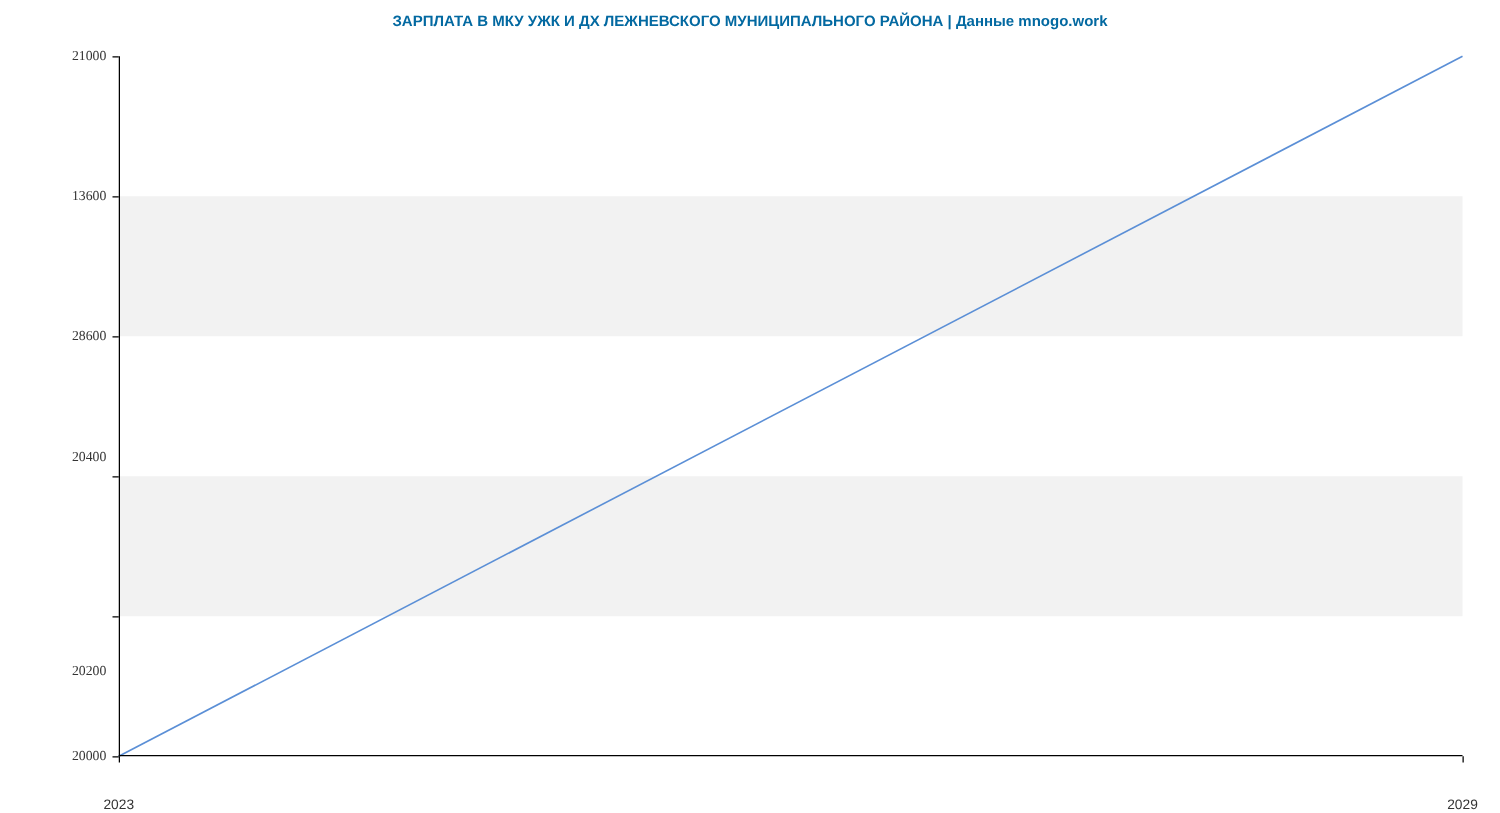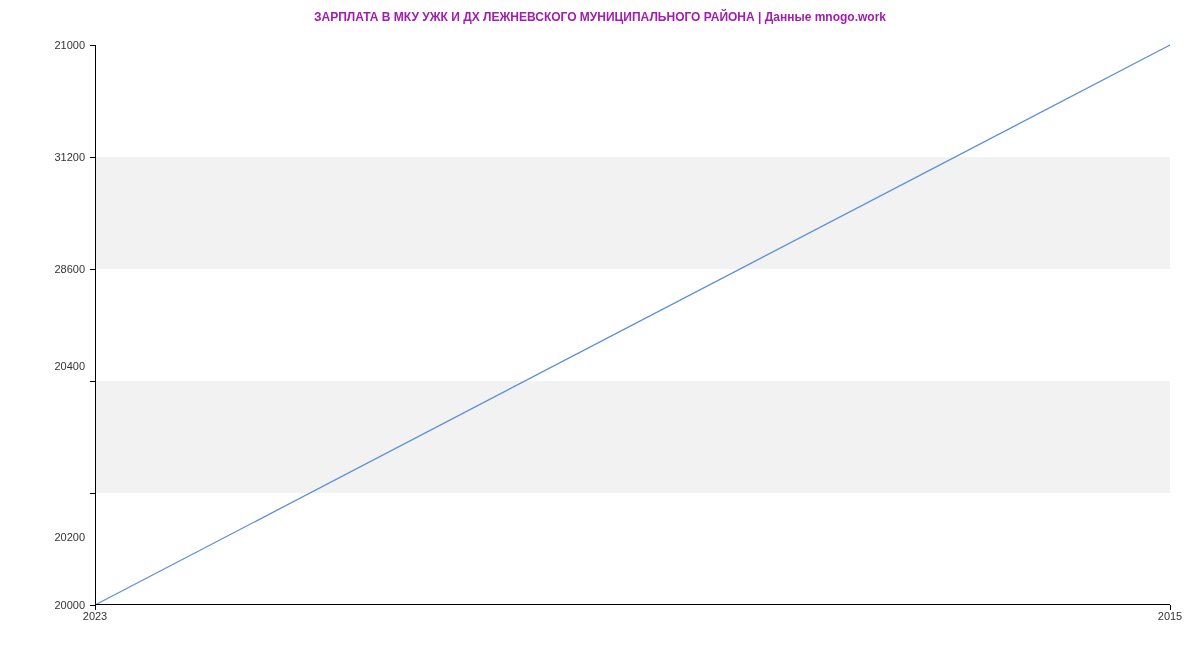--- a/index.html
+++ b/index.html
@@ -11,21 +11,21 @@
       position: relative;
     }
     .chart-title {
       position: absolute;
       top: 10px;
       left: 0;
       width: 100%;
       text-align: center;
       font-size: 12px;
       font-weight: bold;
-      color: #a21caf;
+      color: #0369a1;
     }
     .plot-area {
       position: absolute;
       left: 95px;
       top: 45px;
       width: 1075px;
       height: 560px;
     }
     .grid-band {
       position: absolute;
@@ -48,24 +48,25 @@
       height: 1px;
       background: #000000;
     }
     .y-tick-label {
       position: absolute;
       right: 1115px;
       font-size: 11px;
       color: #333333;
       transform: translateY(-50%);
       text-align: left;
+      font-family: Liberation Serif, serif;
     }
     .x-tick-label {
       position: absolute;
-      top: 610px;
+      top: 638px;
       font-size: 11px;
       color: #333333;
       transform: translateX(-50%);
     }
     .y-tick-mark {
       position: absolute;
       width: 5px;
       height: 1px;
       background: #000000;
       left: 90px;
@@ -101,26 +102,26 @@
   </svg>
   <div class="axis-line-left"></div>
   <div class="axis-line-bottom"></div>
 </div>
 
 <div id="y-labels">
     <div class="y-tick-label" style="top: 605px;">20000</div>
     <div class="y-tick-label" style="top: 493px; margin-top: 44px;">20200</div>
     <div class="y-tick-label" style="top: 366px;">20400</div>
     <div class="y-tick-label" style="top: 269px;">28600</div>
-    <div class="y-tick-label" style="top: 157px;">31200</div>
+    <div class="y-tick-label" style="top: 157px;">13600</div>
     <div class="y-tick-label" style="top: 45px;">21000</div>
   </div>
 <div id="x-labels">
     <div class="x-tick-label" style="left: 95px;">2023</div>
-    <div class="x-tick-label" style="left: 1170px;">2015</div>
+    <div class="x-tick-label" style="left: 1170px;">2029</div>
   </div>
 <div id="y-tick-marks">
     <div class="y-tick-mark" style="top: 605px;"></div>
     <div class="y-tick-mark" style="top: 493px;"></div>
     <div class="y-tick-mark" style="top: 381px;"></div>
     <div class="y-tick-mark" style="top: 269px;"></div>
     <div class="y-tick-mark" style="top: 157px;"></div>
     <div class="y-tick-mark" style="top: 45px;"></div>
   </div>
 <div id="x-tick-marks">

